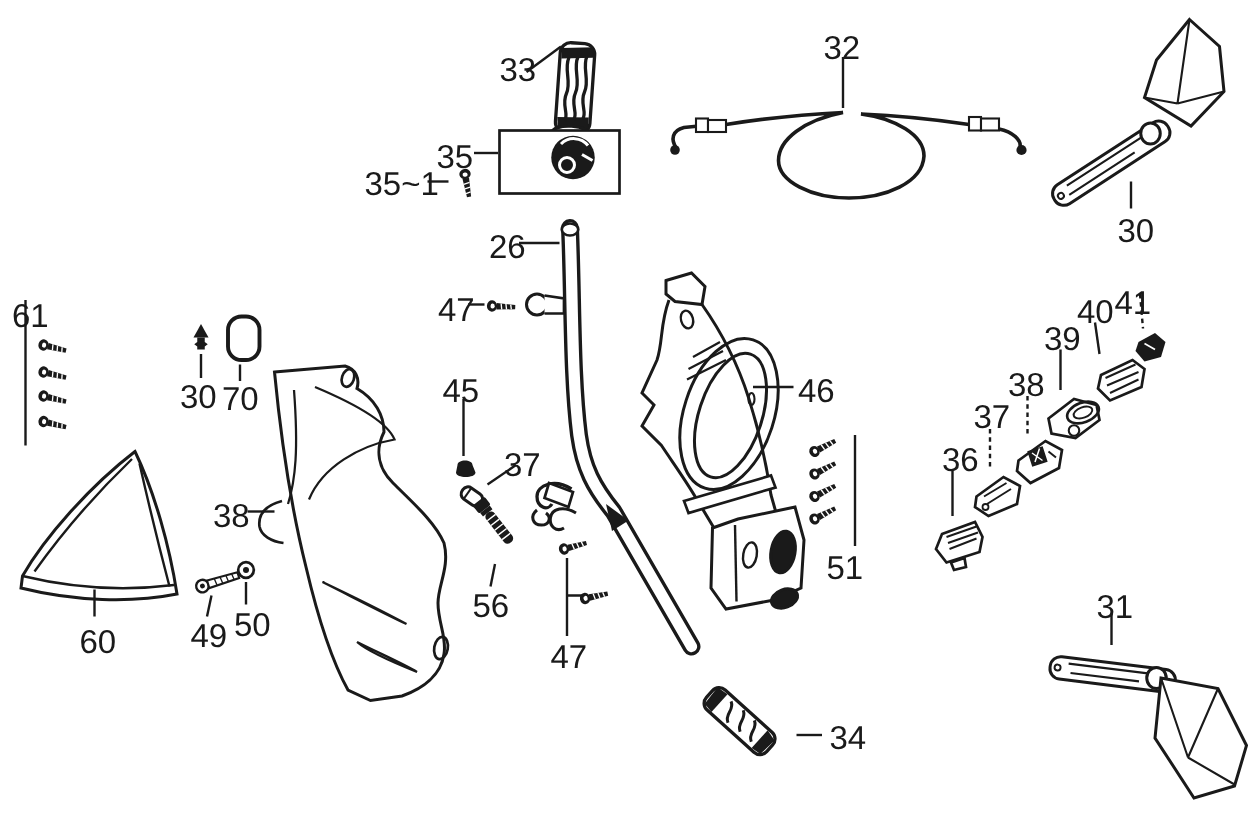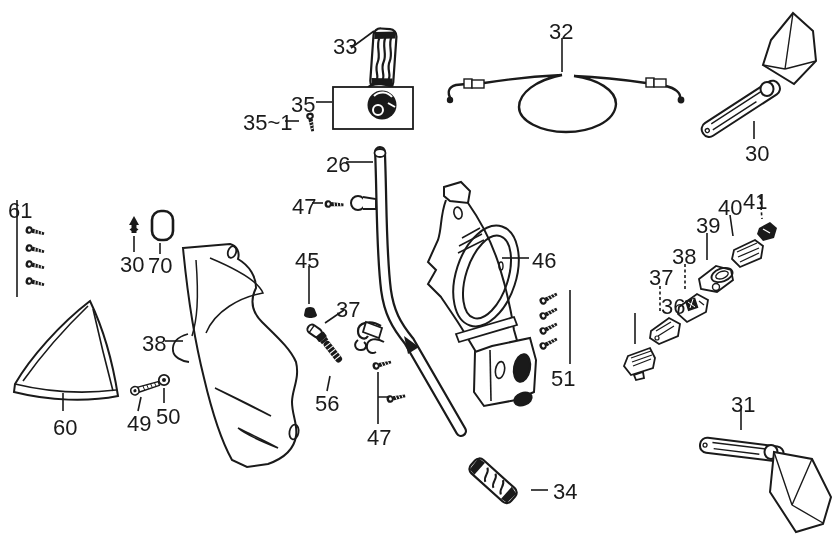--- a/index.html
+++ b/index.html
@@ -289,21 +289,21 @@
 <div class="lbl" style="left:292px;top:196px">47</div>
 <div class="lbl" style="left:367px;top:427px">47</div>
 <div class="lbl" style="left:326px;top:154px">26</div>
 <div class="lbl" style="left:333px;top:36px">33</div>
 <div class="lbl" style="left:291px;top:94px">35</div>
 <div class="lbl" style="left:243px;top:112px">35~1</div>
 <div class="lbl" style="left:549px;top:21px">32</div>
 <div class="lbl" style="left:745px;top:143px">30</div>
 <div class="lbl" style="left:532px;top:250px">46</div>
 <div class="lbl" style="left:551px;top:368px">51</div>
-<div class="lbl" style="left:661px;top:296px">36</div>
+<div class="lbl" style="left:628px;top:296px">36</div>
 <div class="lbl" style="left:649px;top:267px">37</div>
 <div class="lbl" style="left:672px;top:246px">38</div>
 <div class="lbl" style="left:696px;top:215px">39</div>
 <div class="lbl" style="left:718px;top:197px">40</div>
 <div class="lbl" style="left:743px;top:191px">41</div>
 <div class="lbl" style="left:731px;top:394px">31</div>
 <div class="lbl" style="left:553px;top:481px">34</div>
 
 </div>
 

